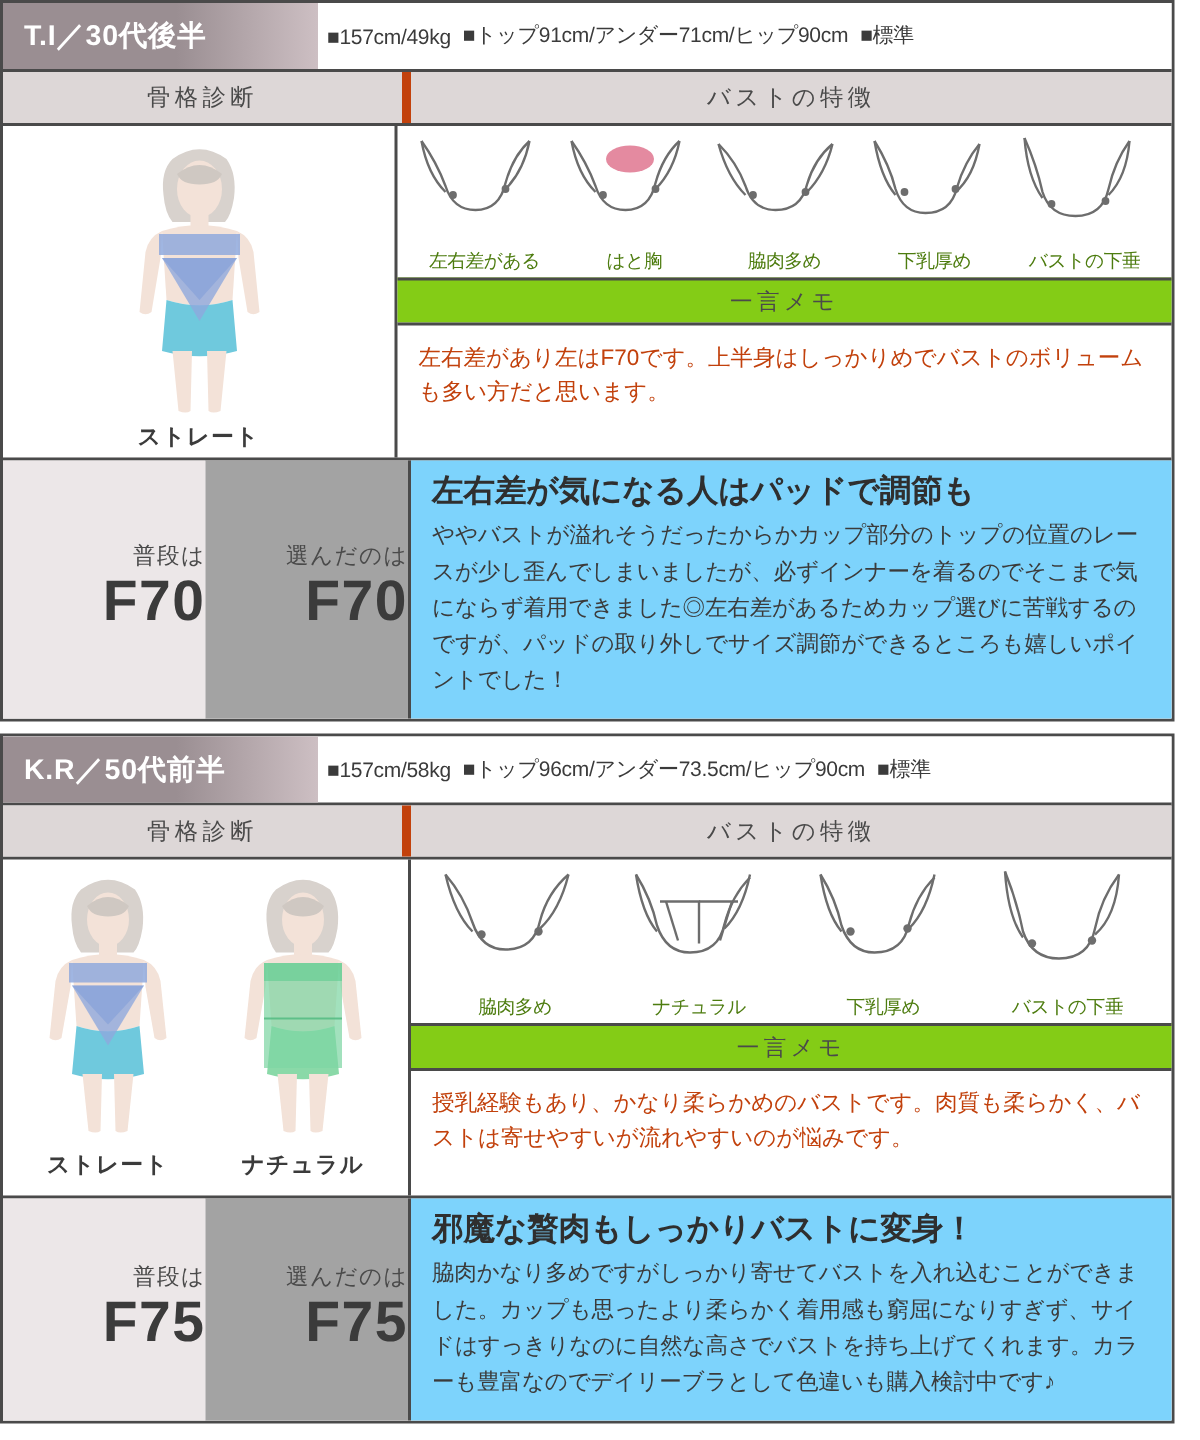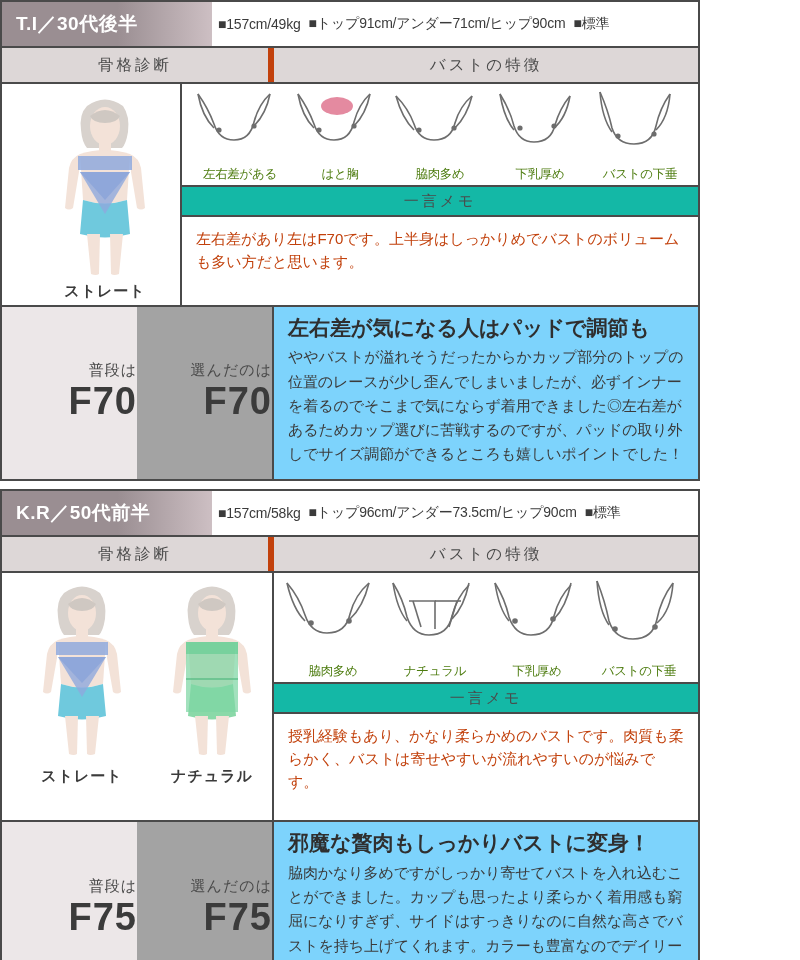--- a/index.html
+++ b/index.html
@@ -15,21 +15,21 @@
     -webkit-font-smoothing: antialiased;
   }
   .page {
     width: 800px;
     height: 960px;
     position: relative;
     overflow: hidden;
     box-sizing: border-box;
   }
   .card {
-    width: 700px;
+    width: 783px;
     box-sizing: border-box;
     border: 2px solid #4a4a4a;
     background: #ffffff;
     margin-bottom: 8px;
   }
   
   .hdr {
     display: flex;
     align-items: stretch;
     background: #ffffff;
@@ -85,21 +85,21 @@
   .body-row {
     display: flex;
     border-top: 2px solid #4a4a4a;
   }
   .col-left {
     width: 272px;
     border-right: 2px solid #4a4a4a;
     box-sizing: border-box;
     display: flex;
     flex-direction: column;
-    align-items: flex-end;
+    align-items: center;
     justify-content: flex-start;
     padding-top: 6px;
   }
   .col-right {
     flex: 1;
     box-sizing: border-box;
     display: flex;
     flex-direction: column;
   }
   .figures {
@@ -135,21 +135,21 @@
     width: 100px;
   }
   .bcap {
     font-size: 12.5px;
     color: #4d7c0f;
     margin-top: 2px;
     white-space: nowrap;
     letter-spacing: -0.3px;
   }
   .memo-head {
-    background: #14b8a6;
+    background: #84cc16;
     color: #4a4a4a;
     text-align: center;
     font-size: 15px;
     letter-spacing: 3px;
     padding: 5px 0 4px;
     border-top: 2px solid #4a4a4a;
   }
   .memo-body {
     border-top: 2px solid #4a4a4a;
     padding: 10px 14px 27px;

